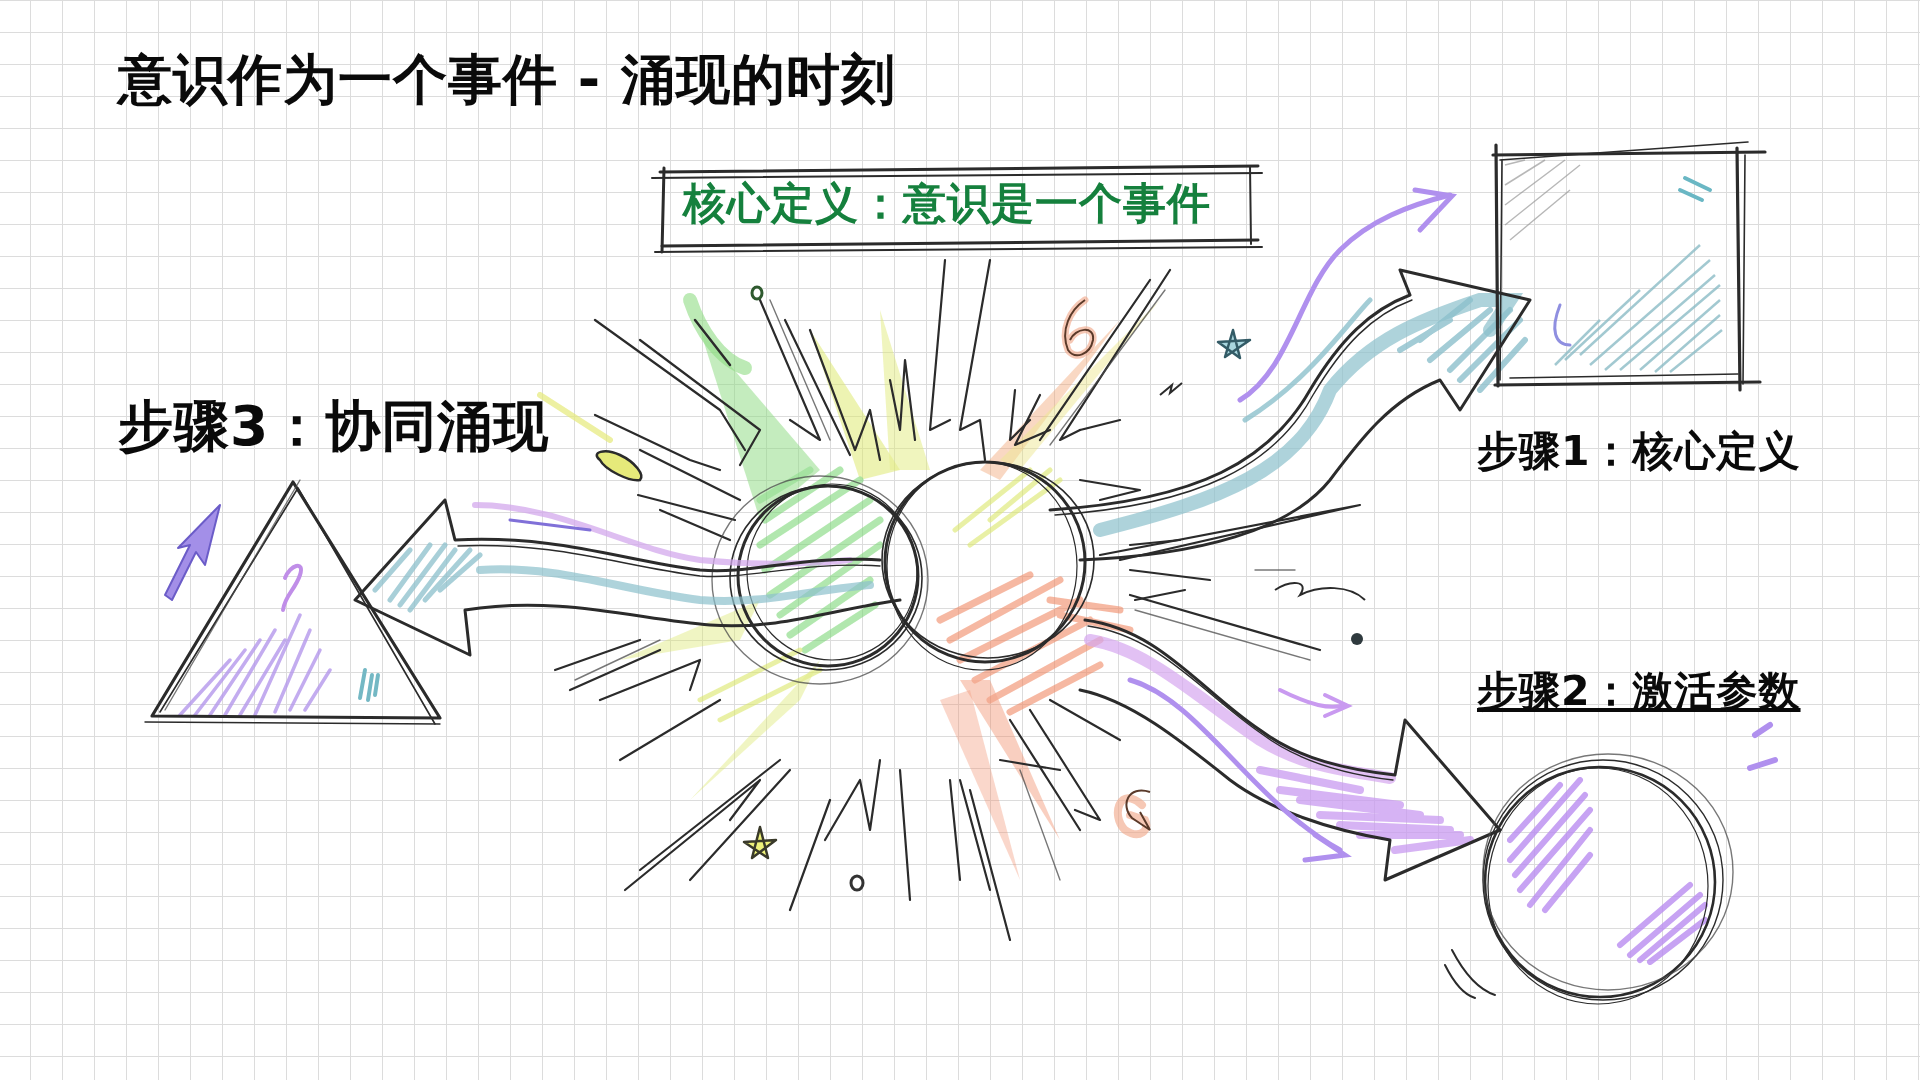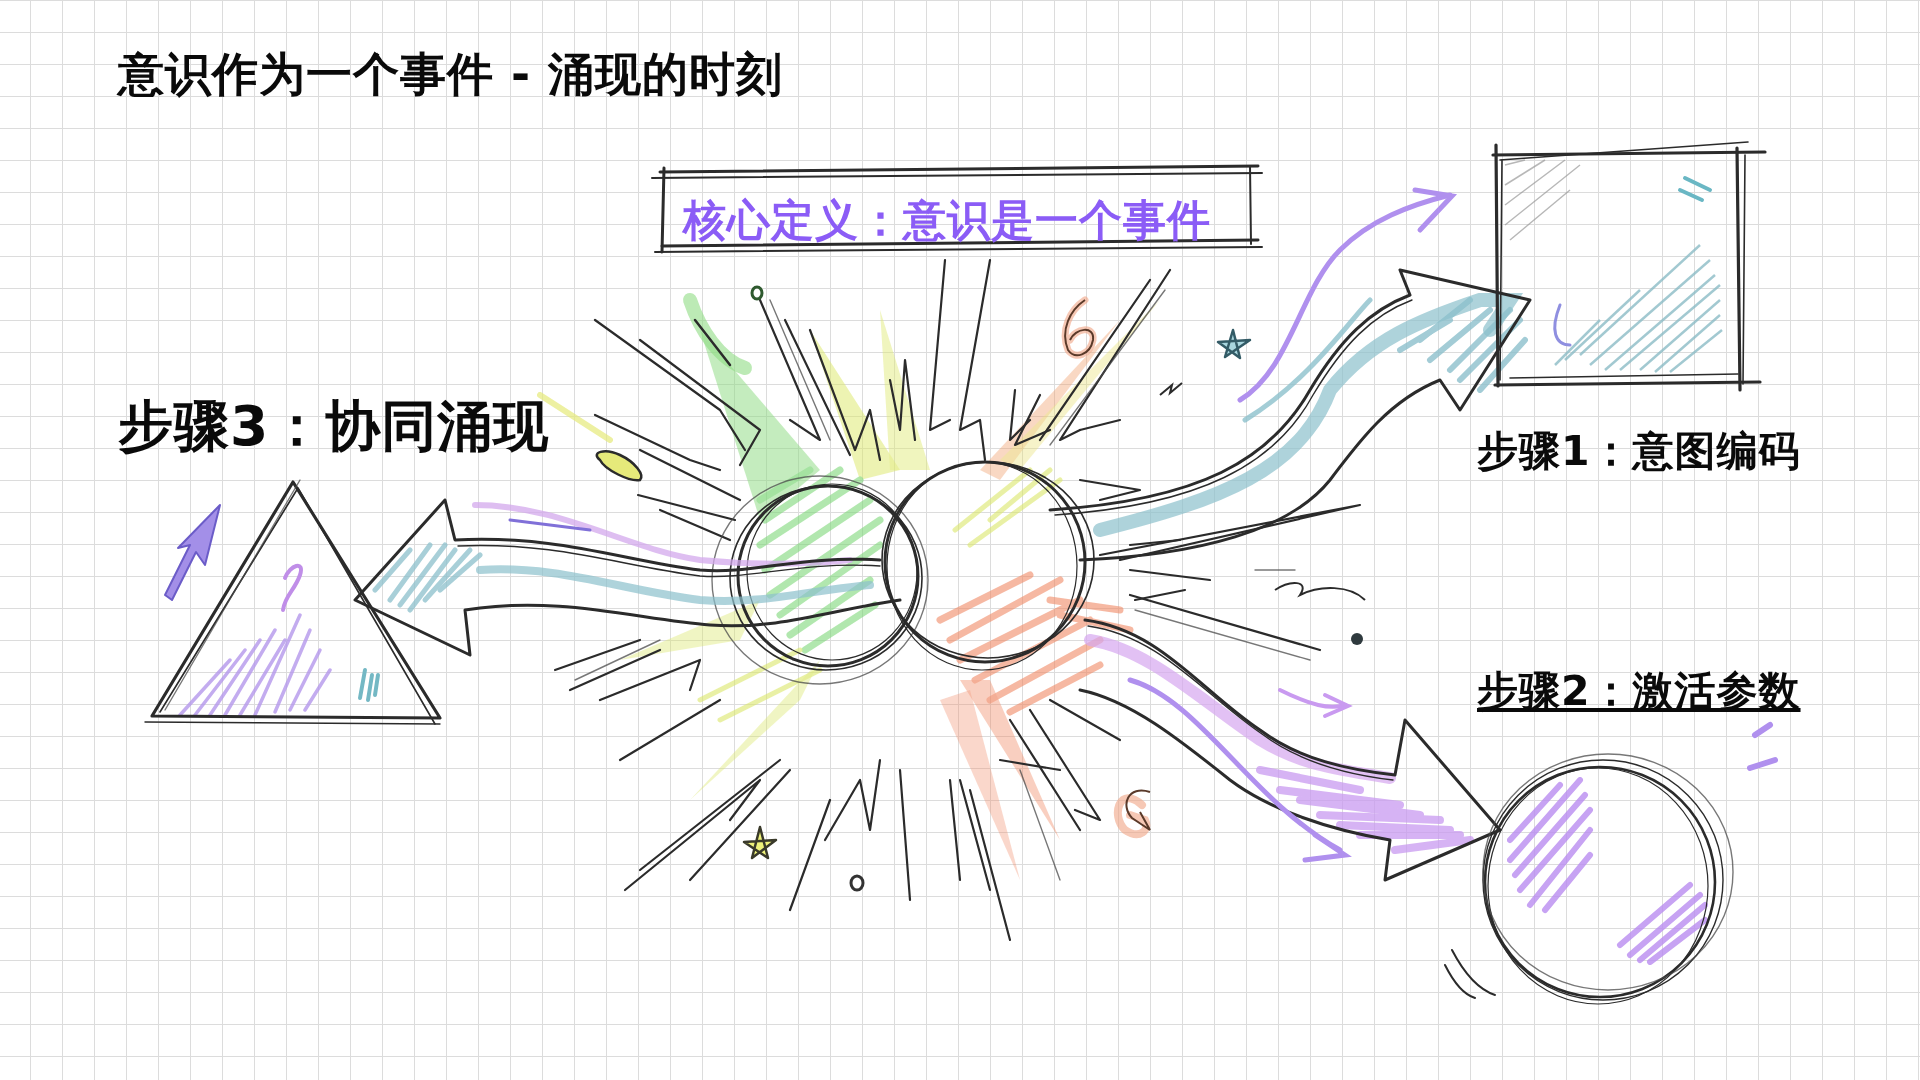--- a/index.html
+++ b/index.html
@@ -8,30 +8,30 @@
     background-color: #ffffff;
     background-image:
       linear-gradient(to right, #dcdcdc 1.5px, transparent 1.5px),
       linear-gradient(to bottom, #dcdcdc 1.5px, transparent 1.5px);
     background-size: 32px 32px;
     background-position: -2px 0px;
     font-family: "DejaVu Sans", "Liberation Sans", sans-serif;
   }
   .title {
     position: absolute; left: 118px; top: 44px;
-    font-size: 46px; font-weight: bold; color: #0a0a0a; letter-spacing: 1px;
+    font-size: 54px; font-weight: bold; color: #0a0a0a; letter-spacing: 1px;
     white-space: nowrap;
   }
   .label {
     position: absolute; font-size: 40px; font-weight: bold; color: #0a0a0a;
     white-space: nowrap; letter-spacing: 1px;
   }
   #core-box-text {
-    position: absolute; left: 683px; top: 192px;
-    font-size: 43px; font-weight: bold; color: #8b5cf6; white-space: nowrap; letter-spacing: 1px;
+    position: absolute; left: 683px; top: 175px;
+    font-size: 43px; font-weight: bold; color: #15803d; white-space: nowrap; letter-spacing: 1px;
   }
   svg#art { position: absolute; left: 0; top: 0; width: 1920px; height: 1080px; }
   .pen { fill: none; stroke: #2b2b2b; stroke-linecap: round; stroke-linejoin: round; }
   .pen-thin { fill: none; stroke: #4a4a4a; stroke-width: 1.4; stroke-linecap: round; opacity: .75; }
 </style>
 </head>
 <body>
 
 <svg id="art" viewBox="0 0 1920 1080" xmlns="http://www.w3.org/2000/svg">
 
@@ -310,15 +310,15 @@
     <path d="M1255 570 L1295 570" class="pen-thin"></path>
   </g>
 </svg>
 
 <div class="title">意识作为一个事件 - 涌现的时刻</div>
 
 <div id="core-box-text">核心定义：意识是一个事件</div>
 
 <div class="label" style="left:118px; top:390px; font-size:55px;">步骤3：协同涌现</div>
 
-<div class="label" style="left:1477px; top:424px; font-size:41px;">步骤1：意图编码</div>
+<div class="label" style="left:1477px; top:424px; font-size:41px;">步骤1：核心定义</div>
 
 <div class="label" style="left:1477px; top:664px; font-size:41px;text-decoration:underline;">步骤2：激活参数</div>
 
 </body></html>

